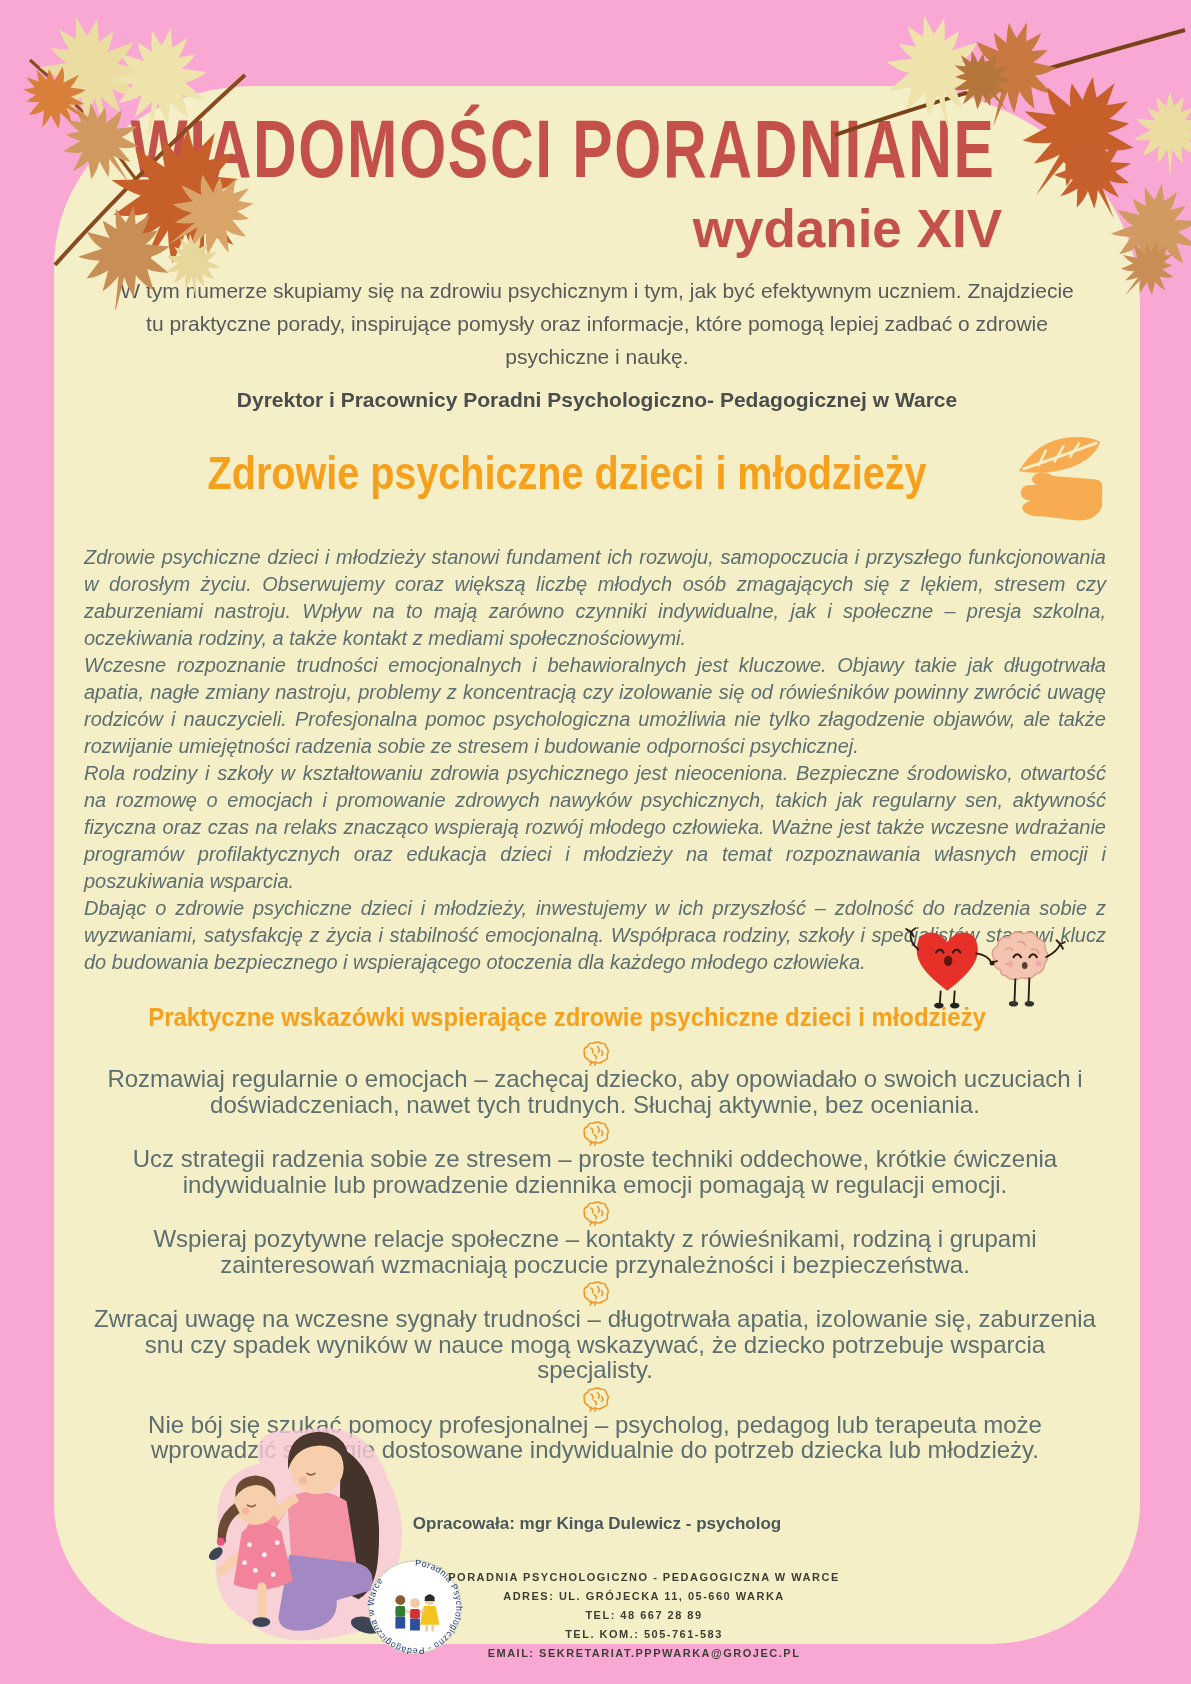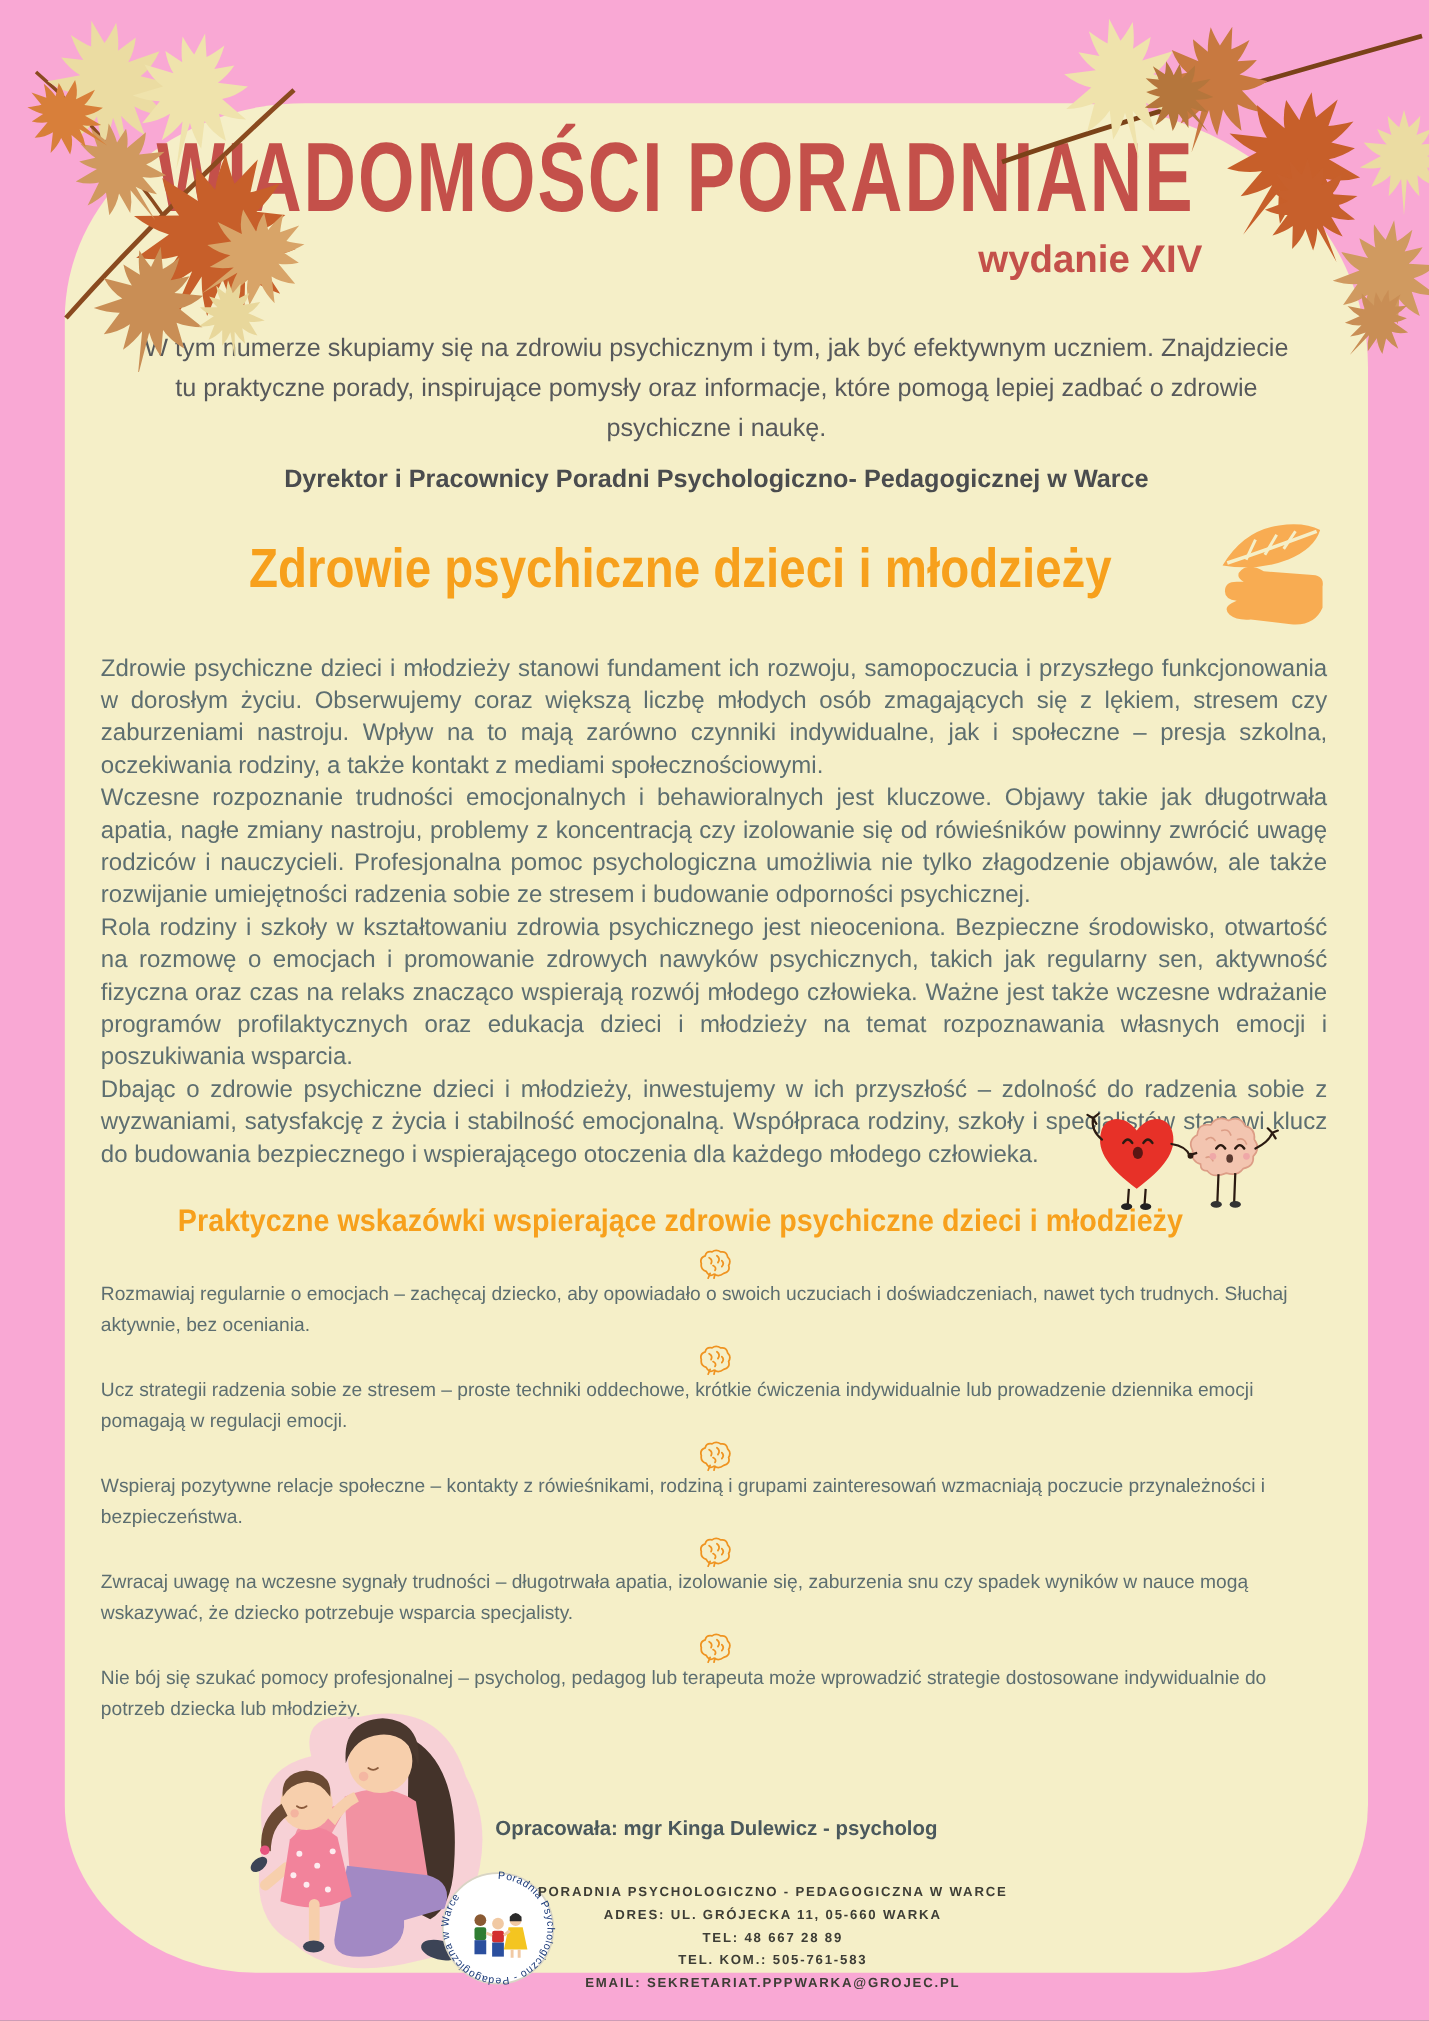--- a/index.html
+++ b/index.html
@@ -20,51 +20,51 @@
   .leaves-tr { right:0; width:361px; height:310px; }
 
   .title {
     position:absolute; top:16px; left:0; right:0; text-align:center;
     font-size:72px; font-weight:bold; letter-spacing:2px; color:#C4504A;
     transform:translateX(-34px) scale(0.84,1.14); transform-origin:50% 0;
     white-space:nowrap; z-index:4;
   }
   .edition {
     position:absolute; top:112px; right:138px;
-    font-size:32px; font-weight:bold; color:#C4504A;
+    font-size:53px; font-weight:bold; color:#C4504A;
   }
   .intro {
     position:absolute; top:188px; left:64px; width:958px;
     text-align:center; font-size:21px; line-height:33px; color:#57595B;
   }
   .byline {
     position:absolute; top:302px; left:0; right:0; text-align:center;
     font-size:21px; font-weight:bold; color:#4A4C4E;
   }
   .article-heading {
     position:absolute; top:360px; left:0; right:0; text-align:center;
     font-size:46px; font-weight:bold; color:#F7A01C; white-space:nowrap;
     transform:translateX(-30px) scaleX(0.86); transform-origin:50% 50%;
   }
   .hand-icon { position:absolute; top:344px; right:30px; width:104px; height:98px; }
   .article-body {
     position:absolute; top:458px; left:30px; width:1022px;
     font-size:20px; line-height:27px; color:#5D6E70; text-align:justify;
   }
-  .article-body p { margin:0; }
+  .article-body p { margin:0;font-style:italic; }
   .characters { position:absolute; top:830px; right:72px; width:164px; height:98px; }
   .tips-heading {
     position:absolute; top:916px; left:0; right:0; text-align:center;
     font-size:26px; font-weight:bold; color:#F7A01C; white-space:nowrap;
     transform:translateX(-30px) scaleX(0.92); transform-origin:50% 50%;
   }
   .tips { position:absolute; top:954px; left:30px; width:1022px; }
   .tip { margin-bottom:3px; }
   .tip .ticon { display:block; margin:0 auto; width:30px; height:26px; }
-  .tip p { text-align:left; font-size:16px; line-height:25.5px; color:#5D6E70; }
+  .tip p { text-align:center; font-size:24px; line-height:25.5px; color:#5D6E70; }
   .credit {
     position:absolute; top:1428px; left:0; right:0; text-align:center;
     font-size:17px; font-weight:bold; color:#4A585C;
   }
   .mother-child { position:absolute; top:1300px; left:136px; width:228px; height:268px; }
   .logo { position:absolute; top:1472px; left:312px; width:98px; height:98px; }
   .contact {
     position:absolute; top:1482px; left:390px; width:400px; text-align:center;
     font-size:11px; font-weight:bold; letter-spacing:1.5px; line-height:19px;
     color:#3D3D35;

